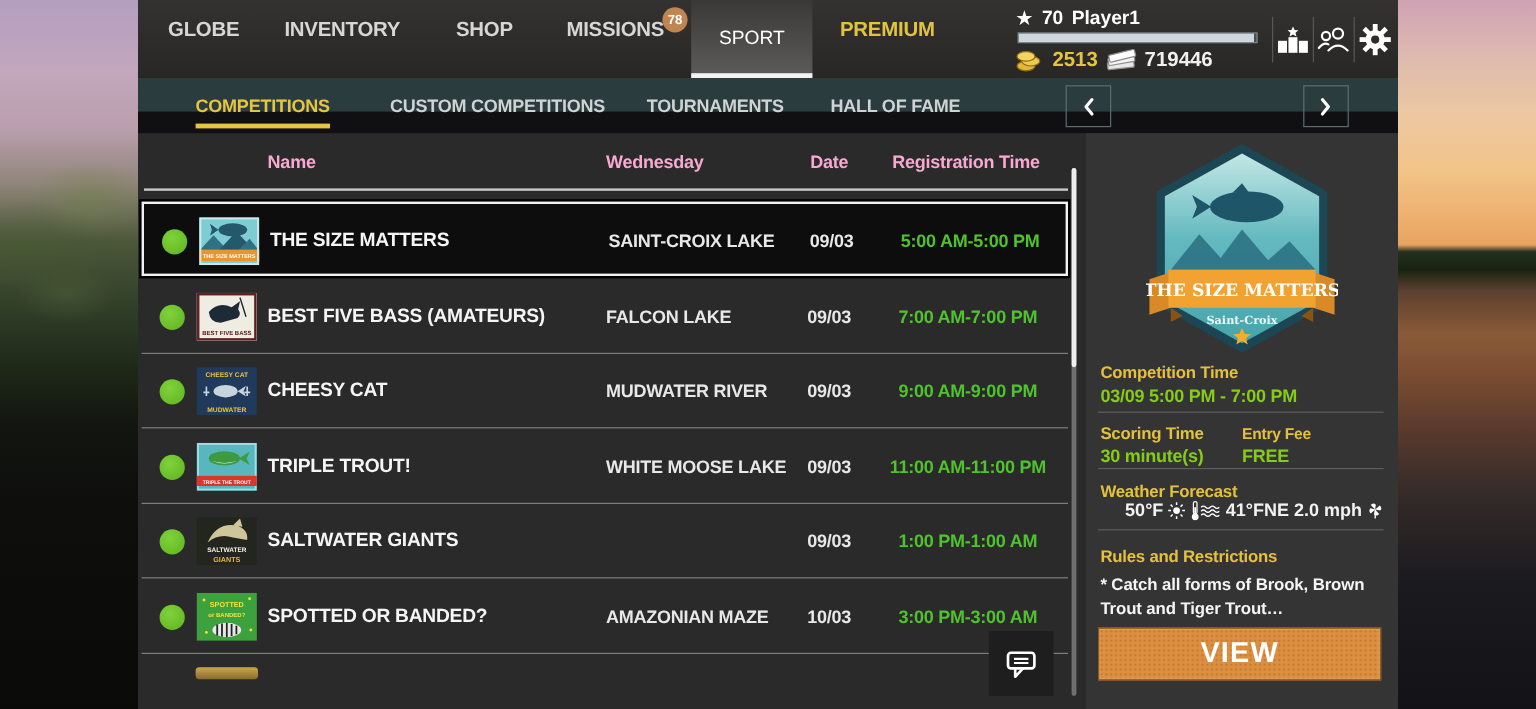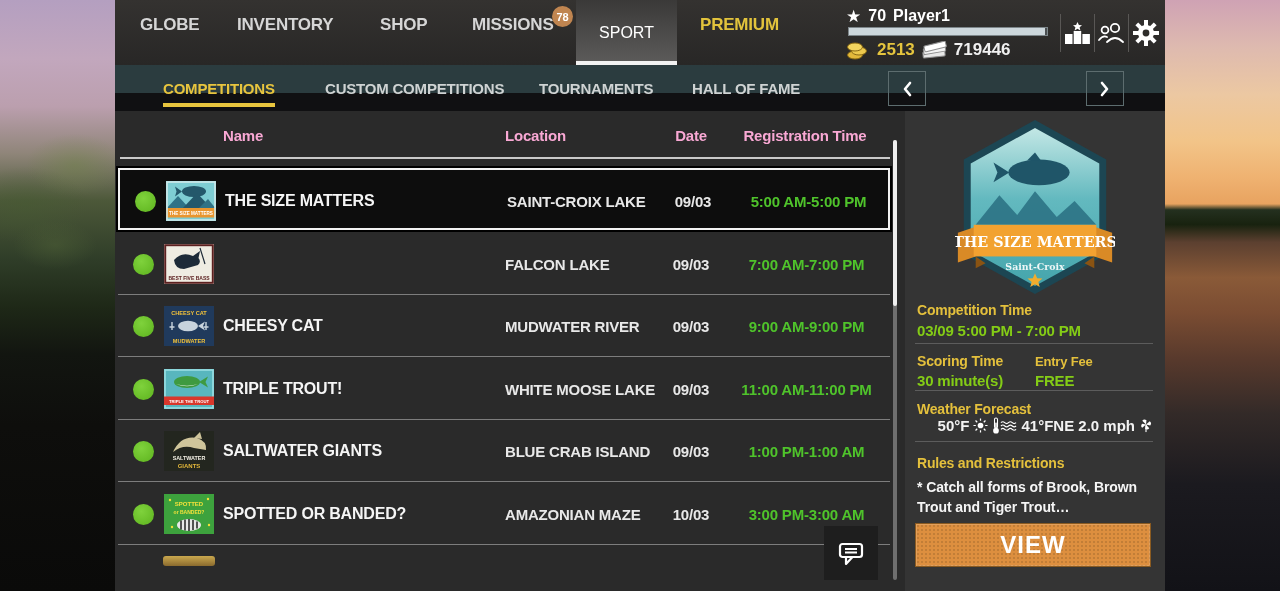--- a/index.html
+++ b/index.html
@@ -198,21 +198,21 @@
       <svg width="10" height="16" viewBox="0 0 10 16">
         <path d="M2 2 L7 8 L2 14" stroke="#fff" stroke-width="2.6" fill="none" stroke-linecap="round" stroke-linejoin="round"></path>
       </svg>
     </div>
   </div>
 
   <div class="content">
 
     <div class="tablewrap">
       <div class="thead-cell" style="left:108px">Name</div>
-      <div class="thead-cell" style="left:390px">Location</div>
+      <div class="thead-cell" style="left:390px">Wednesday</div>
       <div class="thead-cell" style="left:546px; width:60px; text-align:center">Date</div>
       <div class="thead-cell" style="left:610px; width:160px; text-align:center">Registration Time</div>
       <div class="thead-line"></div>
 
       <div class="row selected" style="top:57px">
         <span class="dot"></span>
         <span class="logo">
           <svg viewBox="0 0 50 40">
             <rect width="50" height="40" fill="#7ecdd3"></rect>
             <ellipse cx="28" cy="10.5" rx="12" ry="5.5" fill="#24586b"></ellipse>
@@ -235,20 +235,21 @@
         <span class="dot"></span>
         <span class="logo">
           <svg viewBox="0 0 50 40">
             <rect width="50" height="40" fill="#efece2"></rect>
             <rect x="1.2" y="1.2" width="47.6" height="37.6" fill="none" stroke="#5c2020" stroke-width="2"></rect>
             <path d="M10 16 q8 -9 19 -4 l7 -5 l-1.5 7 q3 4 -0.5 7 l-14 4 q-9 0 -10 -9z" fill="#1d2a38"></path>
             <line x1="36" y1="4" x2="41" y2="20" stroke="#1d2a38" stroke-width="1.2"></line>
             <text x="25" y="35.5" font-size="5" fill="#5c2020" text-anchor="middle" font-weight="bold">BEST FIVE BASS</text>
           </svg>
         </span>
+        <span class="cell c-name">BEST FIVE BASS (AMATEURS)</span>
         <span class="cell c-loc">FALCON LAKE</span>
         <span class="cell c-date">09/03</span>
         <span class="cell c-time">7:00 AM-7:00 PM</span>
       </div>
 
       <div class="row" style="top:184px">
         <span class="dot"></span>
         <span class="logo">
           <svg viewBox="0 0 50 40">
             <rect width="50" height="40" fill="#203a5c"></rect>
@@ -289,21 +290,20 @@
         <span class="logo">
           <svg viewBox="0 0 50 40">
             <rect width="50" height="40" fill="#23261f"></rect>
             <path d="M9 21 Q17 4 33 7 Q43 10 42 19 L30 17 Q19 13 9 21 Z" fill="#cfc59b"></path>
             <path d="M30 7 L36 1 L38 8 Z" fill="#cfc59b"></path>
             <text x="25" y="29" font-size="5.4" fill="#f5f2e6" text-anchor="middle" font-weight="bold">SALTWATER</text>
             <text x="25" y="37" font-size="6" fill="#e3b83a" text-anchor="middle" font-weight="bold">GIANTS</text>
           </svg>
         </span>
         <span class="cell c-name">SALTWATER GIANTS</span>
-        <span class="cell c-loc">BLUE CRAB ISLAND</span>
         <span class="cell c-date">09/03</span>
         <span class="cell c-time">1:00 PM-1:00 AM</span>
       </div>
 
       <div class="row" style="top:372px">
         <span class="dot"></span>
         <span class="logo">
           <svg viewBox="0 0 50 40">
             <rect width="50" height="40" fill="#3da23d"></rect>
             <circle cx="6" cy="6" r="1.2" fill="#f2e13a"></circle>

